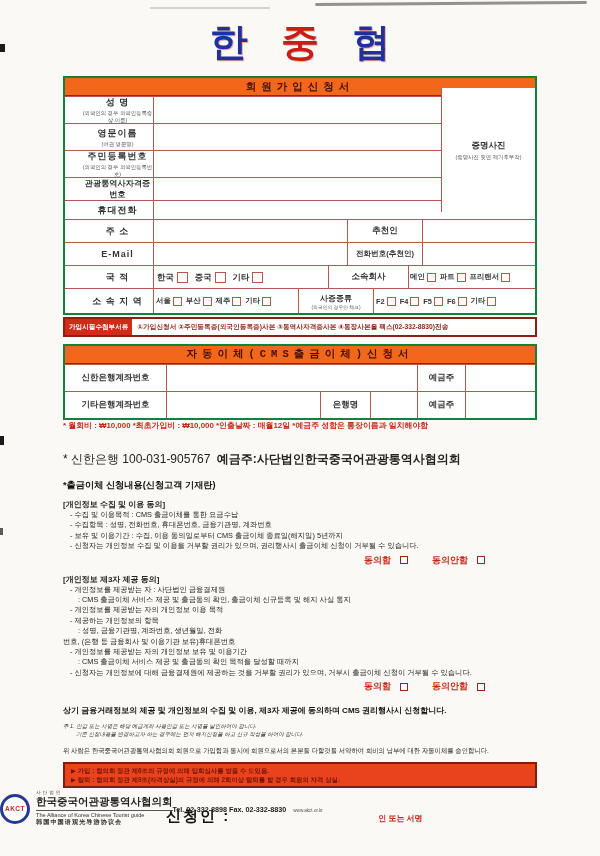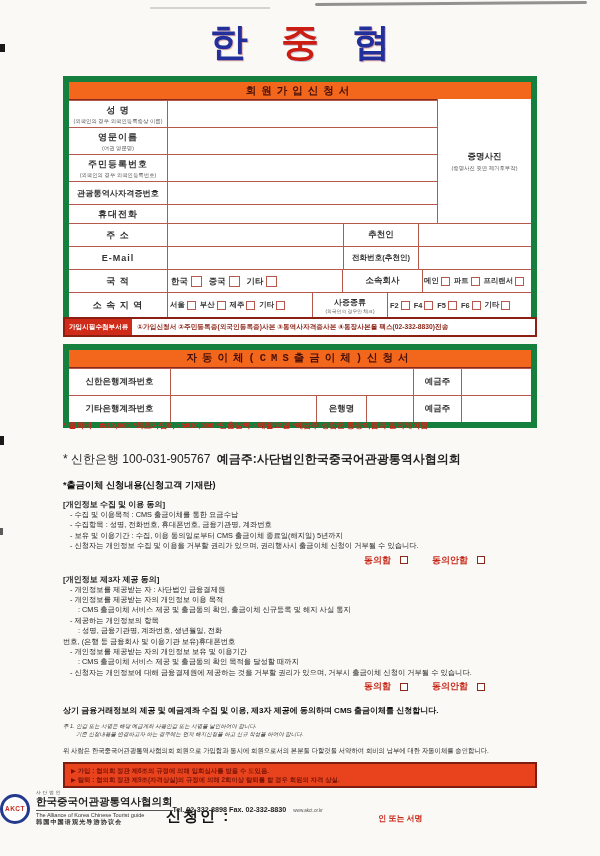--- a/index.html
+++ b/index.html
@@ -14,42 +14,42 @@
   .art.a5{top:528px;left:0;width:3px;height:7px;background:#333;opacity:.8;}
 
   
   .title{position:absolute;top:22px;left:0;width:100%;text-align:center;font-weight:bold;
          font-size:38px;line-height:40px;font-family:"DejaVu Sans","Liberation Sans",sans-serif;}
   .title span{margin:0 10px;}
   .t-blue{color:#22309c;text-shadow:1px 1px 0 rgba(190,35,25,.35);}
   .t-red{color:#cc1d12;text-shadow:1px 1px 0 rgba(30,40,140,.25);}
 
   
-  .tbl{position:absolute;left:63px;width:474px;border:6px solid #15803d;background:#fff;box-sizing:border-box;}
+  .tbl{position:absolute;left:63px;width:474px;border:2px solid #15803d;background:#fff;box-sizing:border-box;}
   .thead{background:#f2671c;color:#481008;font-weight:bold;text-align:center;font-size:10.5px;
          height:17px;line-height:17px;letter-spacing:5px;border-bottom:1px solid #8a2a1c;}
   .trow{display:flex;border-top:1px solid #b4594b;box-sizing:border-box;align-items:stretch;}
   .trow:first-of-type{border-top:none;}
   .cell{box-sizing:border-box;border-right:1px solid #b4594b;}
   .cell:last-child{border-right:none;}
   .lab{display:flex;flex-direction:column;justify-content:center;align-items:center;
        font-weight:bold;color:#333;text-align:center;}
   .lab .main{font-size:9px;letter-spacing:1px;}
   .lab .main.tight{letter-spacing:0;font-size:8.2px;}
   .lab .sub{font-size:5.4px;font-weight:normal;color:#555;margin-top:1px;letter-spacing:0;}
   .labc{display:flex;flex-direction:column;align-items:center;justify-content:center;
         font-weight:bold;font-size:8.5px;color:#333;text-align:center;}
   .val{flex:1;background:#fff;}
-  .w107{width:99px;flex:none;} .w102{width:102px;flex:none;} .w75{width:75px;flex:none;}
+  .w107{width:89px;flex:none;padding-left:17px;} .w102{width:102px;flex:none;} .w75{width:75px;flex:none;}
   .w80{width:80px;flex:none;} .w112{width:112px;flex:none;} .w145{width:145px;flex:none;}
   .w147{width:147px;flex:none;} .w48{width:48px;flex:none;} .w50{width:50px;flex:none;}
   .w47{width:47px;flex:none;} .w69{width:69px;flex:none;} .w175{width:175px;flex:none;}
   .h27{height:27px;} .h23{height:23px;} .h19{height:19px;} .h25{height:25px;}
 
-  .photo{position:absolute;right:0;top:17px;width:94px;height:124px;border-left:1px solid #b4594b;
+  .photo{position:absolute;right:0;top:10px;width:94px;height:124px;border-left:1px solid #b4594b;
          background:#fff;display:flex;flex-direction:column;align-items:center;justify-content:center;
          box-sizing:border-box;z-index:2;}
   .photo .p1{font-size:8.5px;font-weight:bold;color:#333;}
   .photo .p2{font-size:5.4px;color:#555;margin-top:2px;}
 
   .cbs{display:flex;align-items:center;padding:0 3px;font-weight:bold;color:#333;}
   .cbi{display:flex;align-items:center;}
   .cbl{font-size:8.4px;}
   .cbl.sm{font-size:7.4px;}
   .cbx{width:11px;height:11px;border:1px solid #b4594b;background:#fff;display:inline-block;
@@ -314,36 +314,36 @@
     <div class="ln">- 신청자는 개인정보 수집 및 이용을 거부할 권리가 있으며, 권리행사시 출금이체 신청이 거부될 수 있습니다.</div>
     <div class="agree">
       <span>동의함</span>
       <span class="cbx"></span>
       <span class="ag2">동의안함</span>
       <span class="cbx"></span>
     </div>
 
     <div class="chead">[개인정보 제3자 제공 동의]</div>
     <div class="ln">- 개인정보를 제공받는 자 : 사단법인 금융결제원</div>
+    <div class="ln sub">: CMS 출금이체 서비스 제공 및 출금동의 확인, 출금이체 신규등록 및 해지 사실 통지</div>
     <div class="ln">- 개인정보를 제공받는 자의 개인정보 이용 목적</div>
-    <div class="ln sub">: CMS 출금이체 서비스 제공 및 출금동의 확인, 출금이체 신규등록 및 해지 사실 통지</div>
     <div class="ln">- 제공하는 개인정보의 항목</div>
     <div class="ln sub">: 성명, 금융기관명, 계좌번호, 생년월일, 전화</div>
     <div class="ln flush">번호, (은행 등 금융회사 및 이용기관 보유)휴대폰번호</div>
     <div class="ln">- 개인정보를 제공받는 자의 개인정보 보유 및 이용기간</div>
     <div class="ln sub">: CMS 출금이체 서비스 제공 및 출금동의 확인 목적을 달성할 때까지</div>
     <div class="ln">- 신청자는 개인정보에 대해 금융결제원에 제공하는 것을 거부할 권리가 있으며, 거부시 출금이체 신청이 거부될 수 있습니다.</div>
     <div class="agree">
       <span>동의함</span>
       <span class="cbx"></span>
       <span class="ag2">동의안함</span>
       <span class="cbx"></span>
     </div>
 
-    <div class="stmt">상기 금융거래정보의 제공 및 예금계좌 수집 및 이용, 제3자 제공에 동의하며 CMS 출금이체를 신청합니다.</div>
+    <div class="stmt">상기 금융거래정보의 제공 및 개인정보의 수집 및 이용, 제3자 제공에 동의하며 CMS 권리행사시 신청합니다.</div>
     <div class="tinynote">
       <div>추 1. 인감 또는 서명은 해당 예금계좌 사용인감 또는 서명을 날인하여야 합니다.</div>
       <div class="t2">기존 신청내용을 변경하고자 하는 경우에는 먼저 해지신청을 하고 신규 작성을 하여야 합니다.</div>
     </div>
     <div class="pledge">위 사람은 한국중국어관광통역사협의회 회원으로 가입함과 동시에 회원으로서의 본분을 다할것을 서약하여 회비의 납부에 대한 자동이체를 승인합니다.</div>
     <div class="dateline">201 년 월 일</div>
     <div class="applicant">
       <span class="alabel">신청인 :</span>
       <span class="seal">인 또는 서명</span>
     </div>

